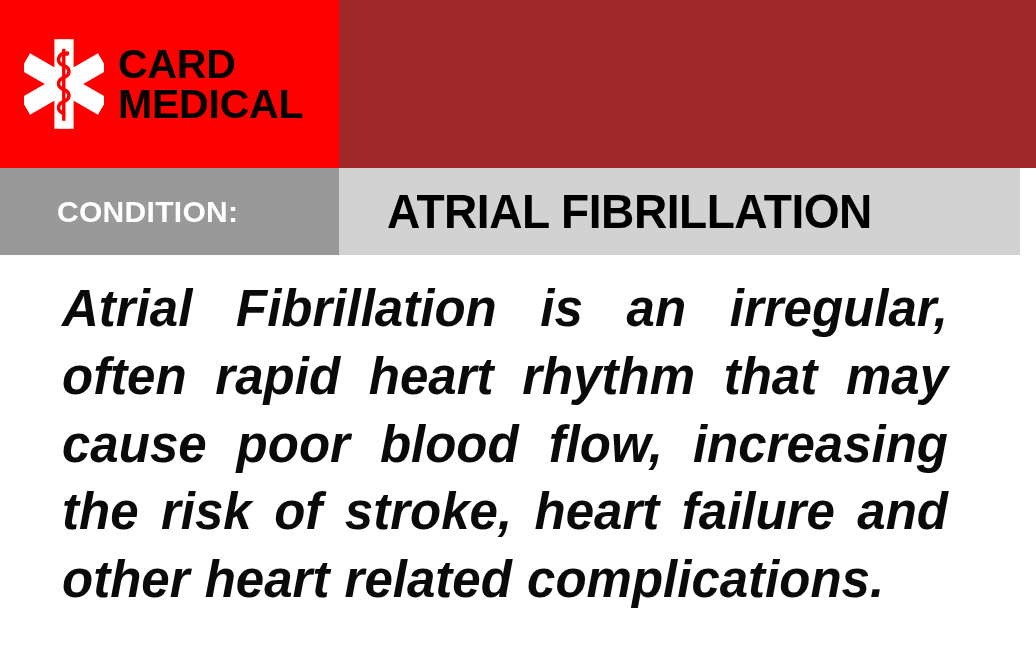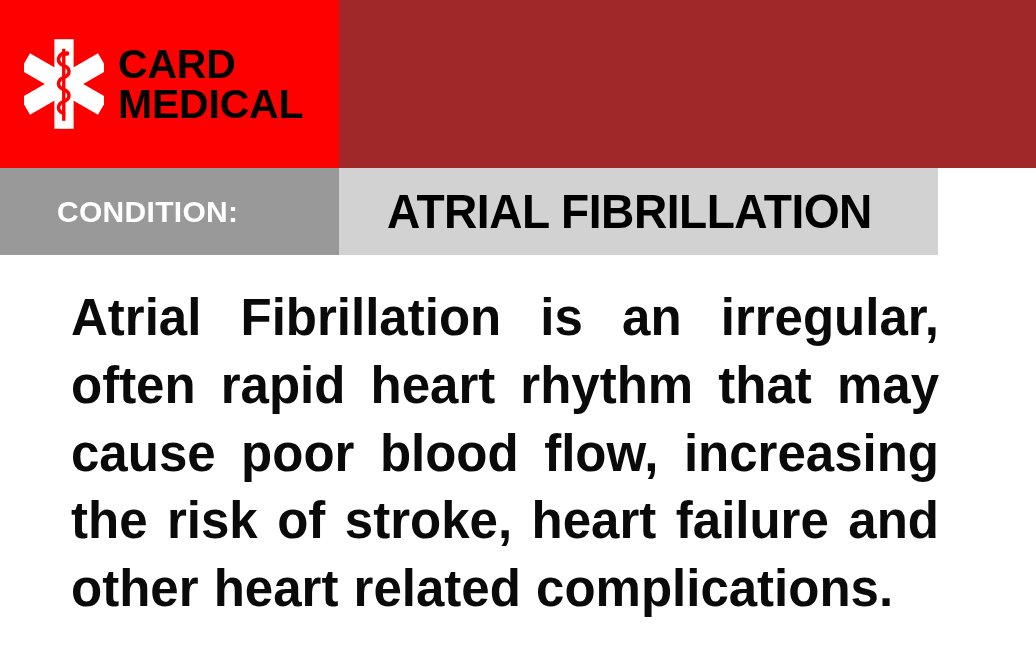--- a/index.html
+++ b/index.html
@@ -68,21 +68,21 @@
   .brand-words .line {
     display: block;
     white-space: nowrap;
   }
 
   
   .condition-band {
     position: absolute;
     left: 0;
     top: 168px;
-    width: 938px;
+    width: 1020px;
     height: 87px;
     display: flex;
   }
   .condition-label-cell {
     width: 339px;
     height: 87px;
     background: #999999;
     display: flex;
     align-items: center;
     box-sizing: border-box;
@@ -116,28 +116,29 @@
 
   
   .body-area {
     position: absolute;
     left: 55px;
     top: 268px;
     width: 900px;
     height: 360px;
   }
   .body-text {
-    margin: 16px;
+    margin: 7px;
     color: #0a0a0a;
     font-size: 51px;
     font-weight: 600;
     line-height: 1.33;
     text-align: justify;
     text-align-last: left;
     word-spacing: 0.02em;
+    font-style: italic;
   }
 </style>
 </head>
 <body>
 
 <div id="card">
 
   <div class="header-band">
 
     <div class="brand-block">

